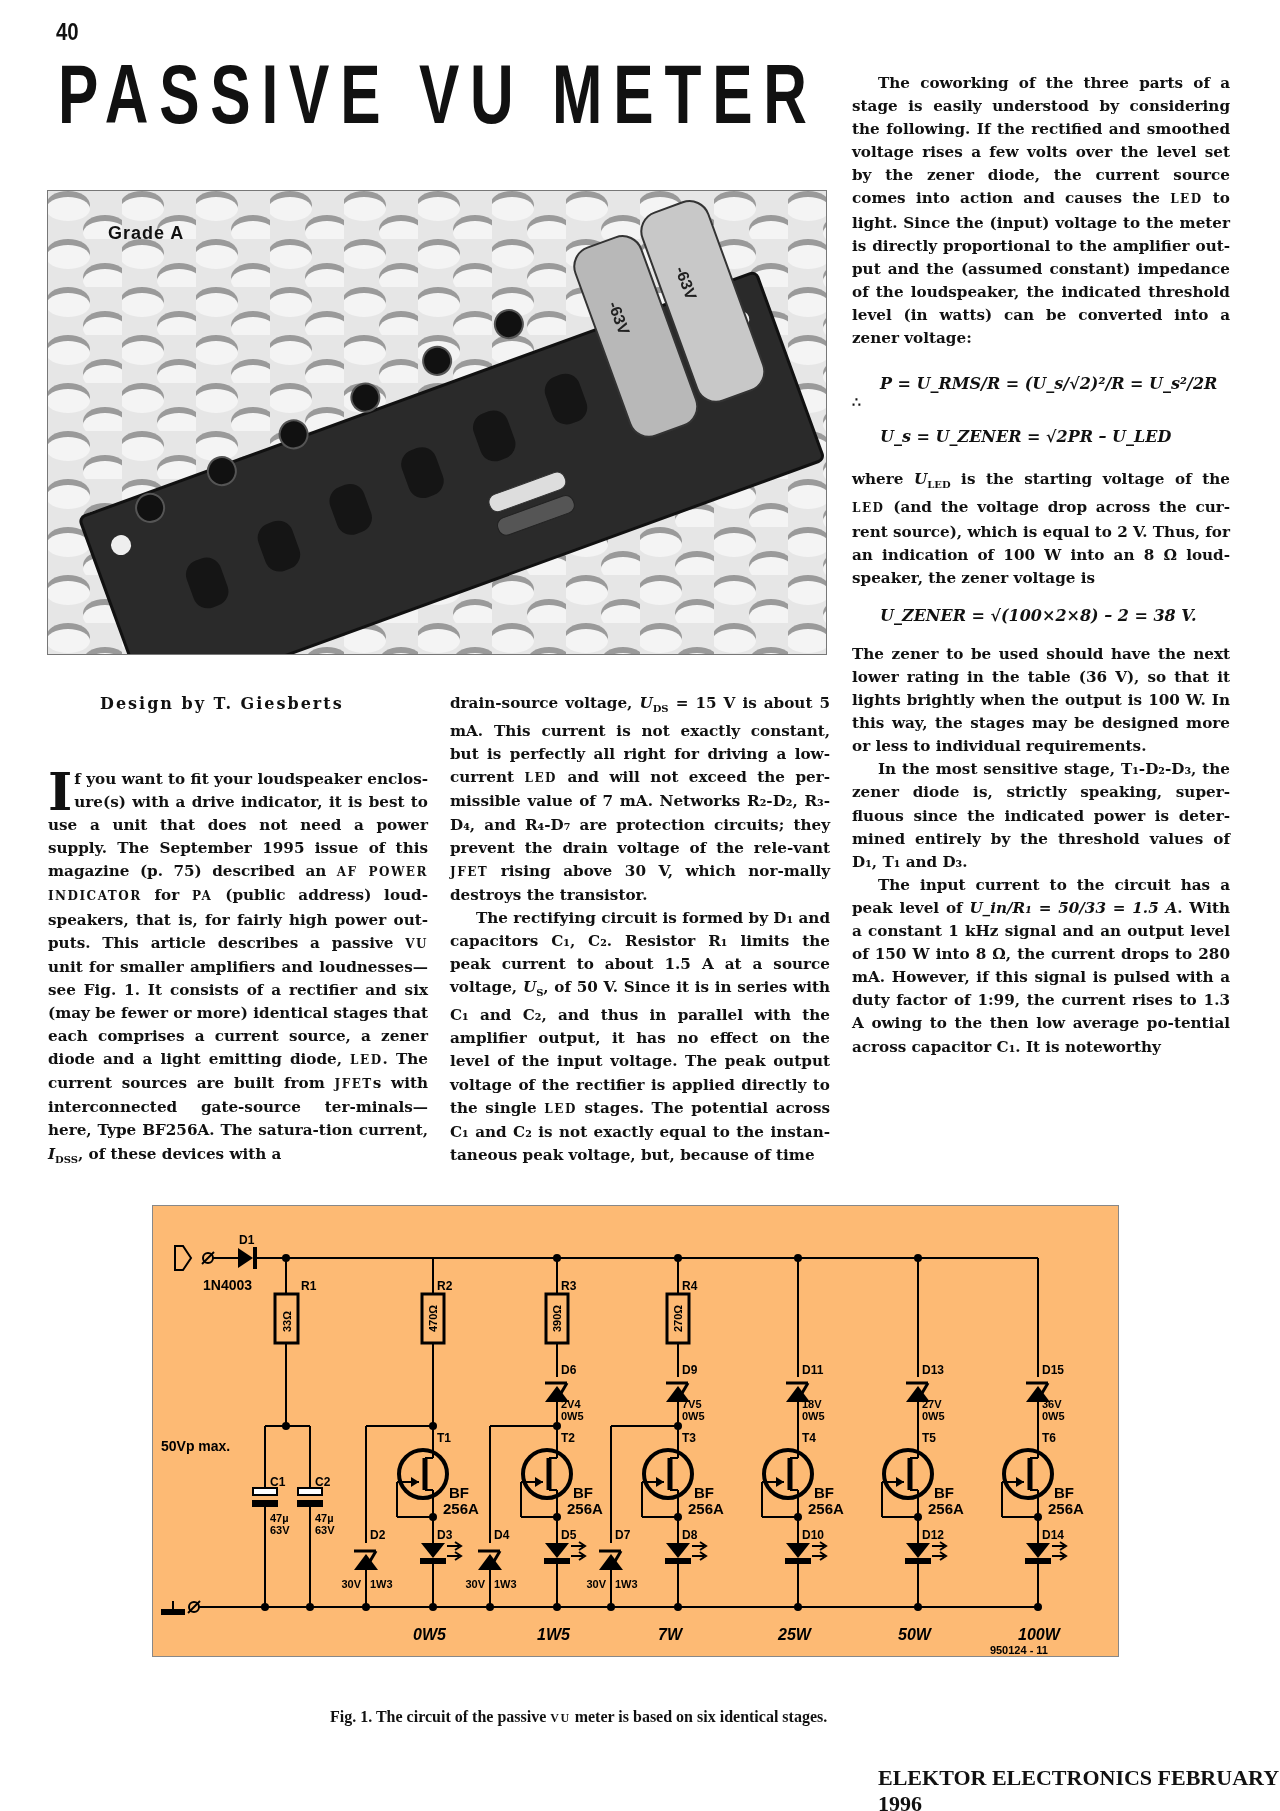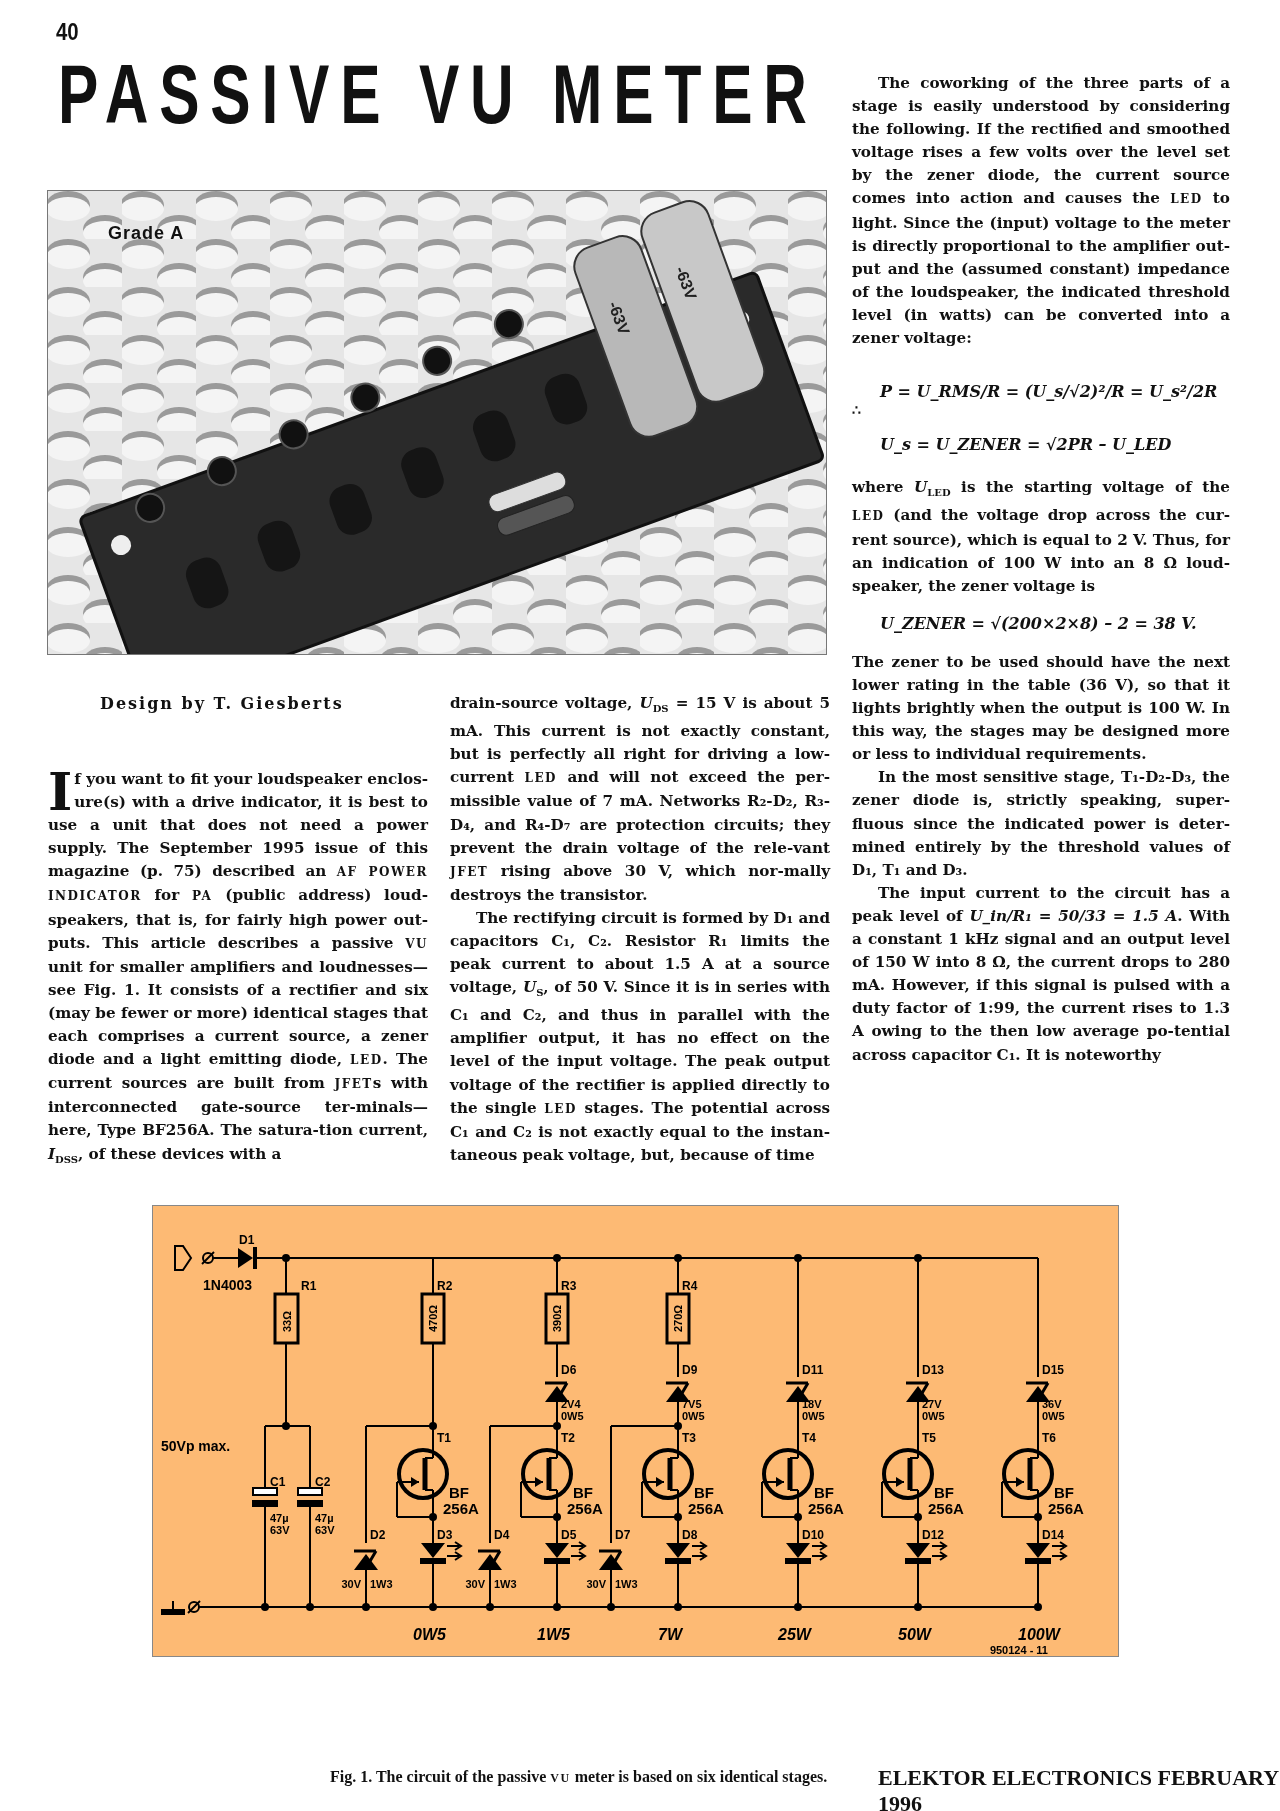--- a/index.html
+++ b/index.html
@@ -11,21 +11,21 @@
   .col p{margin:0;}
   .col p.ind{text-indent:26px;}
   .sc{font-size:12px;letter-spacing:1.5px;}
   .it{font-style:italic;}
   .eq{font-style:italic;font-weight:bold;font-size:16px;}
   .byline{left:100px;top:694px;font-size:16px;font-weight:bold;letter-spacing:2px;}
   .drop{float:left;font-size:52px;line-height:40px;margin:4px 2px 0 0;font-weight:bold;}
   .photo{left:47px;top:190px;width:778px;height:463px;border:1px solid #777;overflow:hidden;background:#e9e9e9;}
   .grade{left:60px;top:30px;font-size:18px;font-weight:bold;letter-spacing:1px;}
   .circuit{left:152px;top:1205px;width:965px;height:450px;background:#fdba74;border:1.5px solid #888;}
-  .caption{left:330px;top:1768px;font-size:16px;font-weight:bold;font-family:"Liberation Serif",serif;}
+  .caption{left:330px;top:1708px;font-size:16px;font-weight:bold;font-family:"Liberation Serif",serif;}
   .footer{left:878px;top:1765px;font-size:22px;font-weight:bold;font-family:"Liberation Serif",serif;}
   svg text{font-family:"Liberation Sans",sans-serif;font-weight:bold;}
 </style>
 </head>
 <body>
 
 <div class="abs pagenum">40</div>
 <div class="abs title">PASSIVE VU METER</div>
 
 <div class="abs photo">
@@ -83,27 +83,27 @@
 </div>
 
 <div class="abs col" style="left:450px;top:692px;width:380px;">
   <p><span>drain-source voltage, </span><span class="it">U</span><sub style="font-size:10px">DS</sub><span> = 15 V is about 5 mA. This current is not exactly constant, but is perfectly all right for driving a low-current </span><span class="sc">LED</span><span> and will not exceed the per-missible value of 7 mA. Networks R₂-D₂, R₃-D₄, and R₄-D₇ are protection circuits; they prevent the drain voltage of the rele-vant </span><span class="sc">JFET</span><span> rising above 30 V, which nor-mally destroys the transistor.</span></p>
   <p class="ind"><span>The rectifying circuit is formed by D₁ and capacitors C₁, C₂. Resistor R₁ limits the peak current to about 1.5 A at a source voltage, </span><span class="it">U</span><sub style="font-size:10px">S</sub><span>, of 50 V. Since it is in series with C₁ and C₂, and thus in parallel with the amplifier output, it has no effect on the level of the input voltage. The peak output voltage of the rectifier is applied directly to the single </span><span class="sc">LED</span><span> stages. The potential across C₁ and C₂ is not exactly equal to the instan-taneous peak voltage, but, because of time</span></p>
 </div>
 
 <div class="abs col" style="left:852px;top:72px;width:378px;">
   <p class="ind"><span>The coworking of the three parts of a stage is easily understood by considering the following. If the rectified and smoothed voltage rises a few volts over the level set by the zener diode, the current source comes into action and causes the </span><span class="sc">LED</span><span> to light. Since the (input) voltage to the meter is directly proportional to the amplifier out-put and the (assumed constant) impedance of the loudspeaker, the indicated threshold level (in watts) can be converted into a zener voltage:</span></p>
   <div style="height:22px"></div>
-  <div class="eq" style="padding-left:28px;margin-top:8px;">P = U_RMS/R = (U_s/√2)²/R = U_s²/2R</div>
+  <div class="eq" style="padding-left:28px;">P = U_RMS/R = (U_s/√2)²/R = U_s²/2R</div>
   <div style="font-size:14px;line-height:14px;">∴</div>
   <div class="eq" style="padding-left:28px;margin-top:16px;">U_s = U_ZENER = √2PR – U_LED</div>
   <div style="height:20px"></div>
   <p><span>where </span><span class="it">U</span><sub style="font-size:10px">LED</sub><span> is the starting voltage of the </span><span class="sc">LED</span><span> (and the voltage drop across the cur-rent source), which is equal to 2 V. Thus, for an indication of 100 W into an 8 Ω loud-speaker, the zener voltage is</span></p>
   <div style="height:14px"></div>
-  <div class="eq" style="padding-left:28px;">U_ZENER = √(200×2×8) – 2 = 38 V.</div>
+  <div class="eq" style="padding-left:28px;">U_ZENER = √(100×2×8) – 2 = 38 V.</div>
   <div style="height:16px"></div>
   <p>The zener to be used should have the next lower rating in the table (36 V), so that it lights brightly when the output is 100 W. In this way, the stages may be designed more or less to individual requirements.</p>
   <p class="ind">In the most sensitive stage, T₁-D₂-D₃, the zener diode is, strictly speaking, super-fluous since the indicated power is deter-mined entirely by the threshold values of D₁, T₁ and D₃.</p>
   <p class="ind"><span>The input current to the circuit has a peak level of </span><span class="it">U_in/R₁ = 50/33 = 1.5 A</span><span>. With a constant 1 kHz signal and an output level of 150 W into 8 Ω, the current drops to 280 mA. However, if this signal is pulsed with a duty factor of 1:99, the current rises to 1.3 A owing to the then low average po-tential across capacitor C₁. It is noteworthy</span></p>
 </div>
 
 <div class="abs circuit">
   <svg id="circ" width="965" height="450" viewBox="0 0 965 450">
       <path d="M22 40 L30 40 L38 52 L30 64 L22 64 Z" fill="none" stroke="#000" stroke-width="2"></path>
       <circle cx="55" cy="52" r="5" fill="none" stroke="#000" stroke-width="2"></circle>

